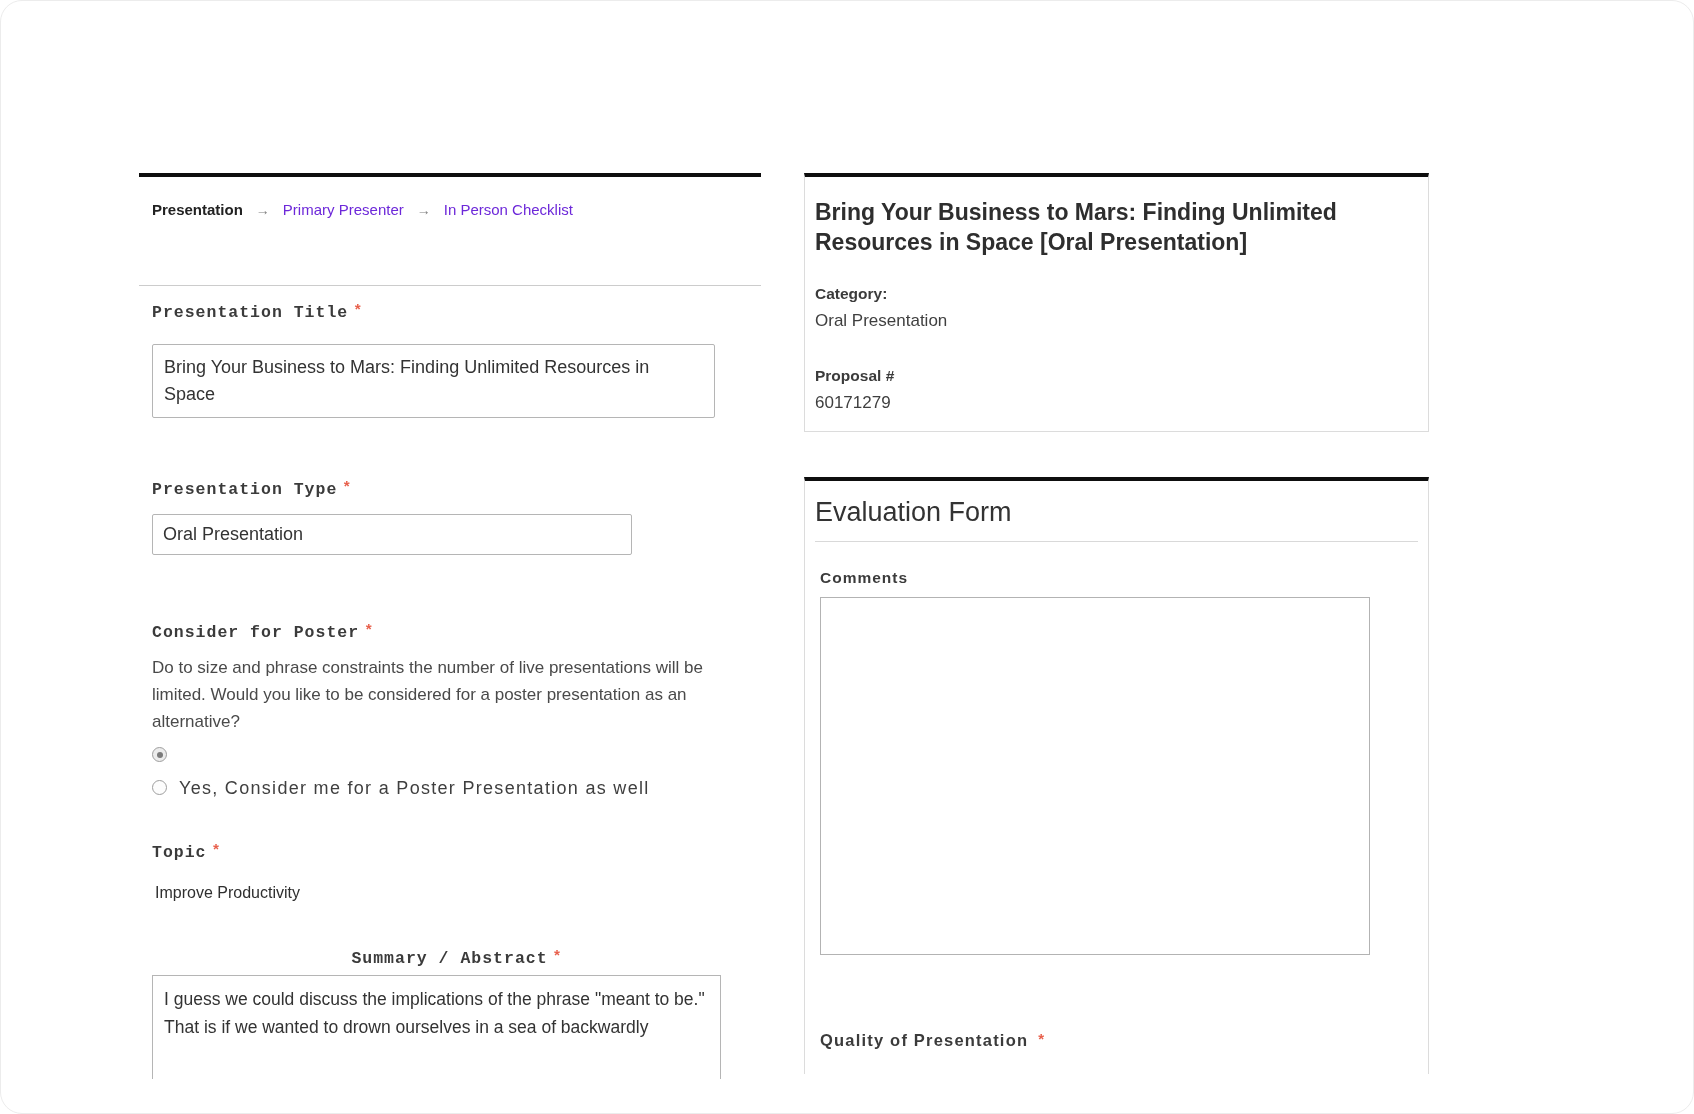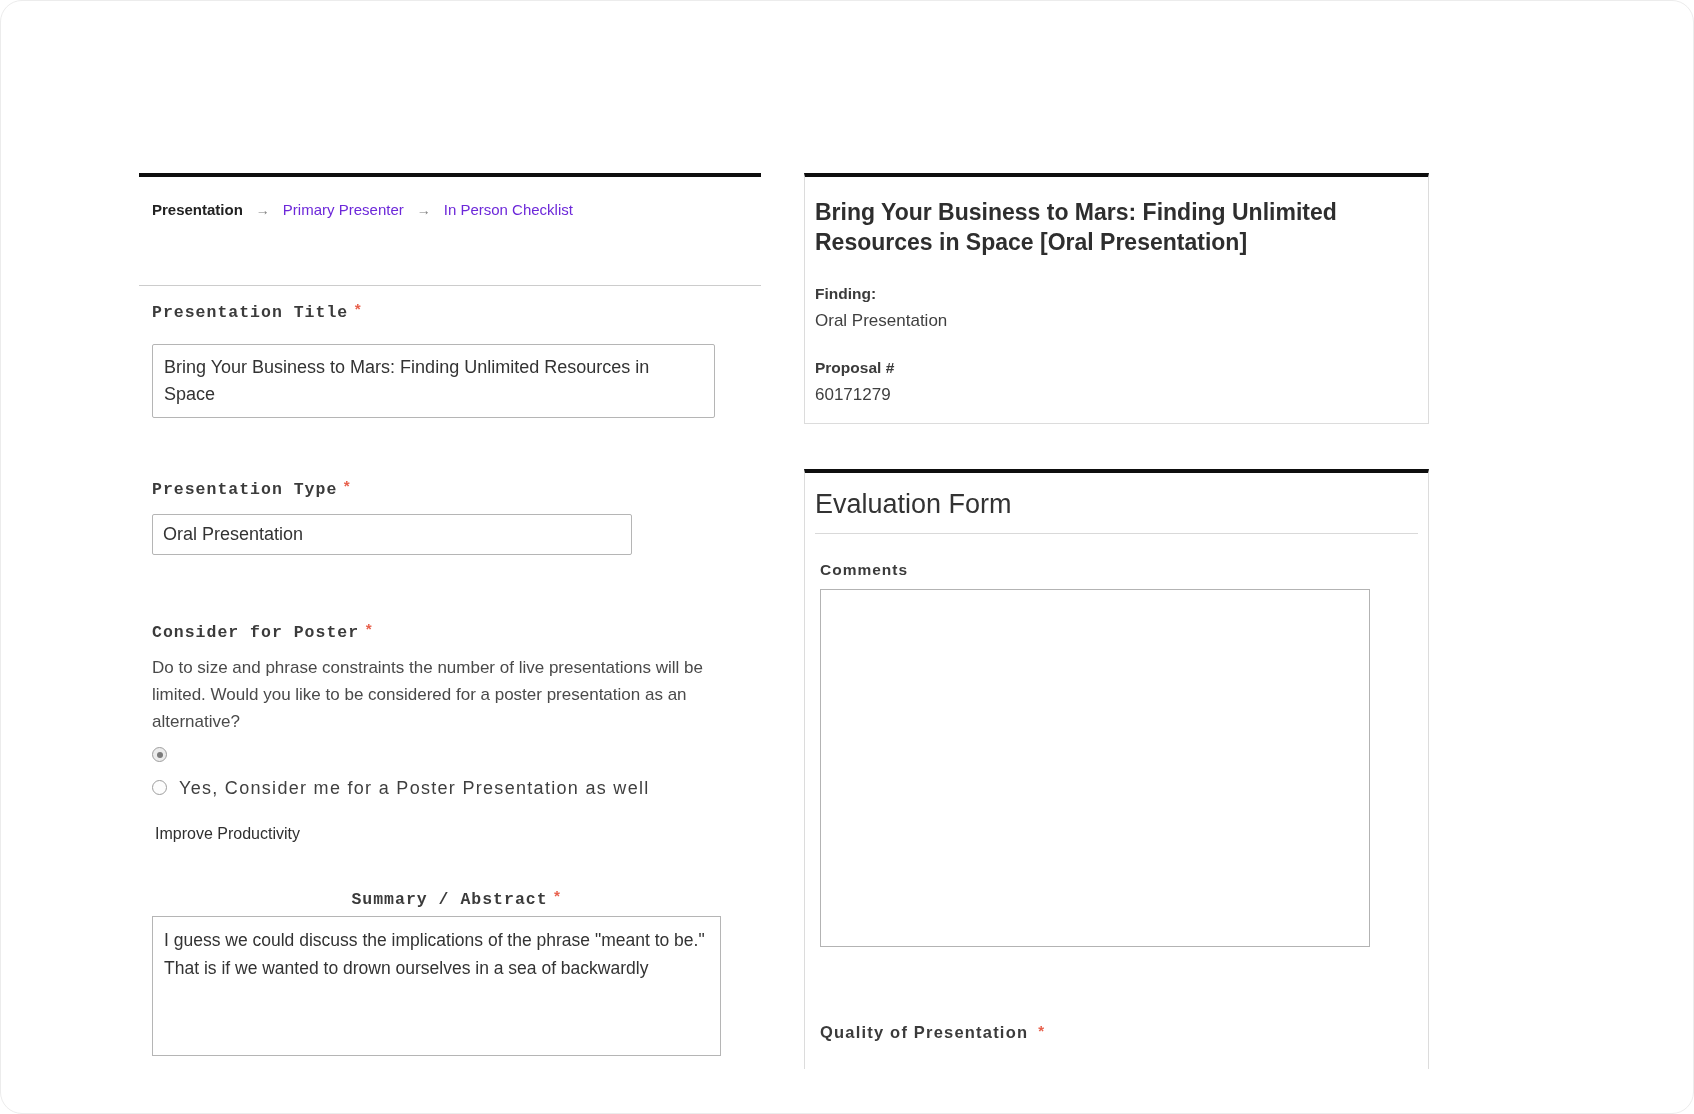--- a/index.html
+++ b/index.html
@@ -35,21 +35,21 @@
   .label-summary{margin-top:47px;text-align:center;}
   .textarea-box{margin:7px 0 0 13px;width:569px;box-sizing:border-box;border:1px solid #b5b5b5;
                 background:#fff;padding:9px 11px;font-size:17.5px;line-height:28px;color:#333;height:140px;}
 
   
   .right-panel{position:absolute;left:803px;top:172px;width:625px;height:901px;overflow:hidden;}
   .proposal-card{border-top:4px solid #0e0e0e;border-left:1px solid #dcdcdc;border-right:1px solid #dcdcdc;
                  border-bottom:1px solid #dcdcdc;box-sizing:border-box;padding:20px 10px 18px 10px;background:#fff;}
   .proposal-title{font-size:23px;font-weight:700;line-height:30px;color:#2e2e2e;width:605px;}
   .meta-label{margin-top:28px;font-size:15.5px;font-weight:700;color:#3b3b3b;}
-  .meta-label.second{margin-top:28px;}
+  .meta-label.second{margin-top:36px;}
   .meta-value{margin-top:8px;font-size:17px;color:#3f3f3f;}
   .eval-card{margin-top:45px;border-top:4px solid #0e0e0e;border-left:1px solid #dcdcdc;
              border-right:1px solid #dcdcdc;box-sizing:border-box;height:600px;background:#fff;}
   .eval-heading{margin:16px 0 0 10px;font-size:27px;font-weight:400;color:#333333;}
   .eval-divider{border-top:1px solid #d9d9d9;height:0;margin:13px 10px 0 10px;}
   .comments-label{margin:27px 0 0 15px;font-size:15.5px;font-weight:700;color:#3b3b3b;letter-spacing:1px;}
   .comments-box{display:block;margin:10px 0 0 15px;width:550px;height:358px;box-sizing:border-box;
                 border:1px solid #b3b3b3;background:#fff;resize:none;font-family:"Liberation Sans",sans-serif;
                 font-size:16px;padding:8px;}
   .quality-label{margin:75px 0 0 15px;font-size:16.5px;font-weight:700;color:#3b3b3b;letter-spacing:1.2px;}
@@ -79,31 +79,32 @@
     <div class="input-box single">Oral Presentation</div>
 
     <div class="field-label label-consider"><span>Consider for Poster</span><span class="req">*</span></div>
     <div class="para">Do to size and phrase constraints the number of live presentations will be limited. Would you like to be considered for a poster presentation as an alternative?</div>
 
     <div class="radio-group">
       <div class="radio-row"><span class="radio checked"></span></div>
       <div class="radio-row"><span class="radio"></span><span>Yes, Consider me for a Poster Presentation as well</span></div>
     </div>
 
+    <div class="field-label label-topic"><span>Topic</span><span class="req">*</span></div>
     <div class="plain-value">Improve Productivity</div>
 
     <div class="field-label label-summary"><span>Summary / Abstract</span><span class="req">*</span></div>
     <div class="textarea-box">I guess we could discuss the implications of the phrase "meant to be." That is if we wanted to drown ourselves in a sea of backwardly</div>
   </div>
 
   <div class="right-panel">
 
     <div class="proposal-card">
       <div class="proposal-title">Bring Your Business to Mars: Finding Unlimited Resources in Space [Oral Presentation]</div>
-      <div class="meta-label">Finding:</div>
+      <div class="meta-label">Category:</div>
       <div class="meta-value">Oral Presentation</div>
       <div class="meta-label second">Proposal #</div>
       <div class="meta-value">60171279</div>
     </div>
 
     <div class="eval-card">
       <div class="eval-heading">Evaluation Form</div>
       <div class="eval-divider"></div>
       <div class="comments-label">Comments</div>
       <textarea class="comments-box" style=""></textarea>

